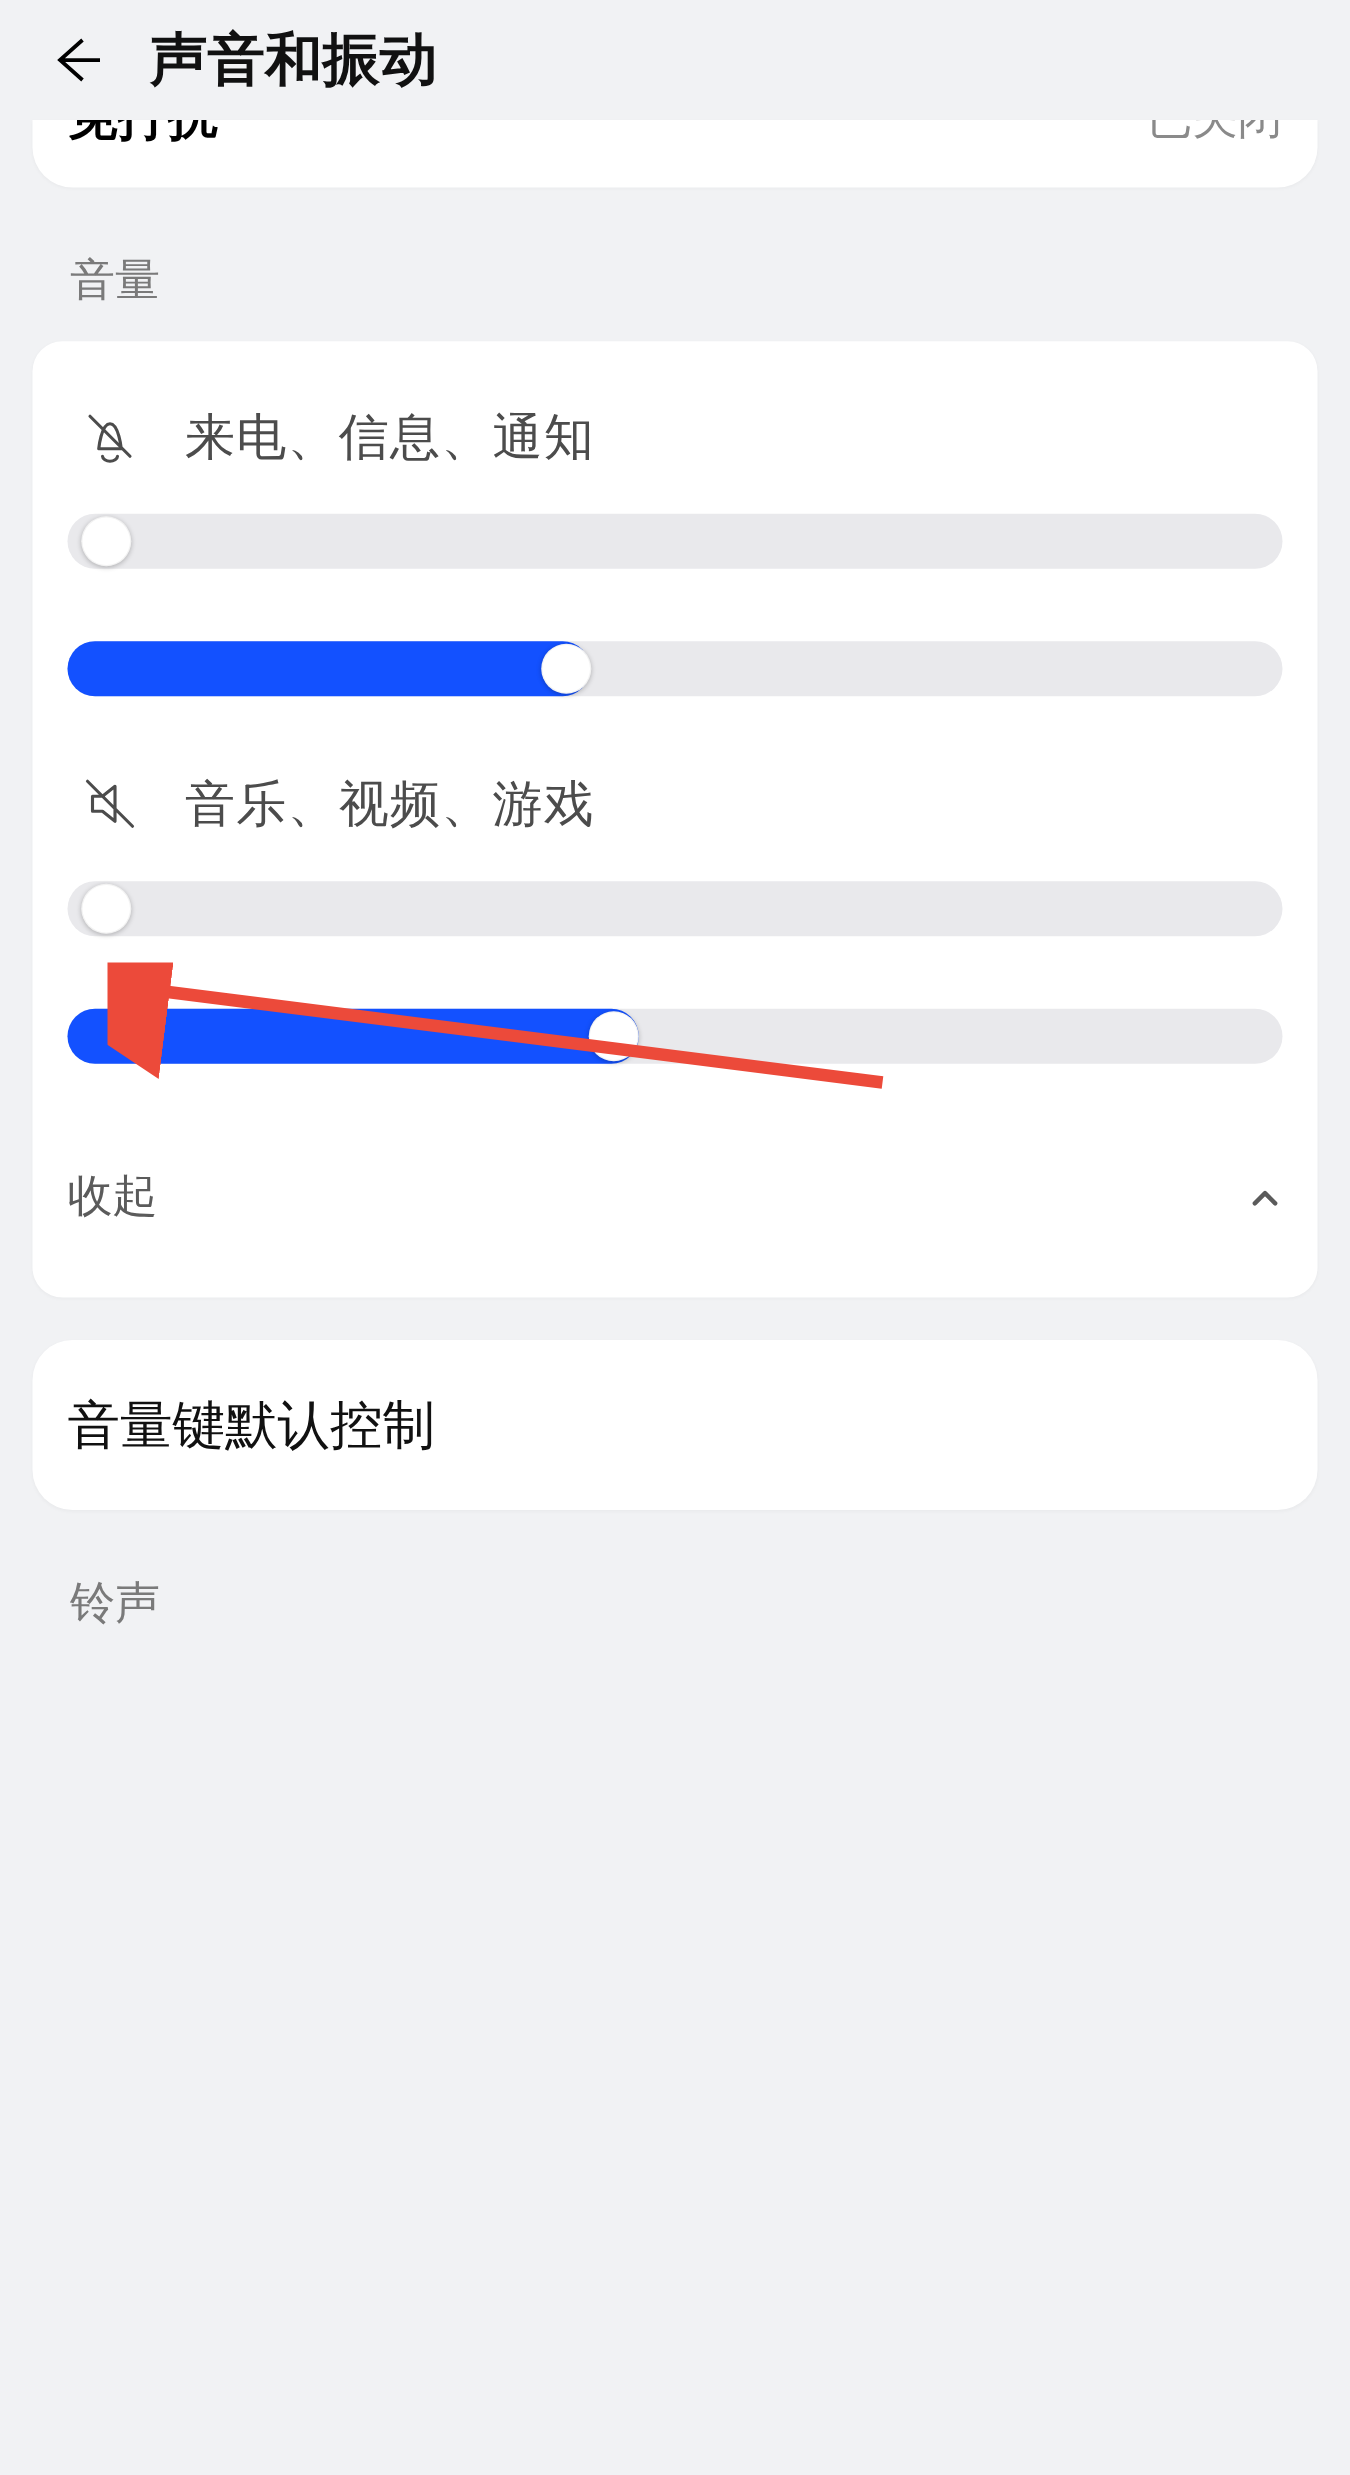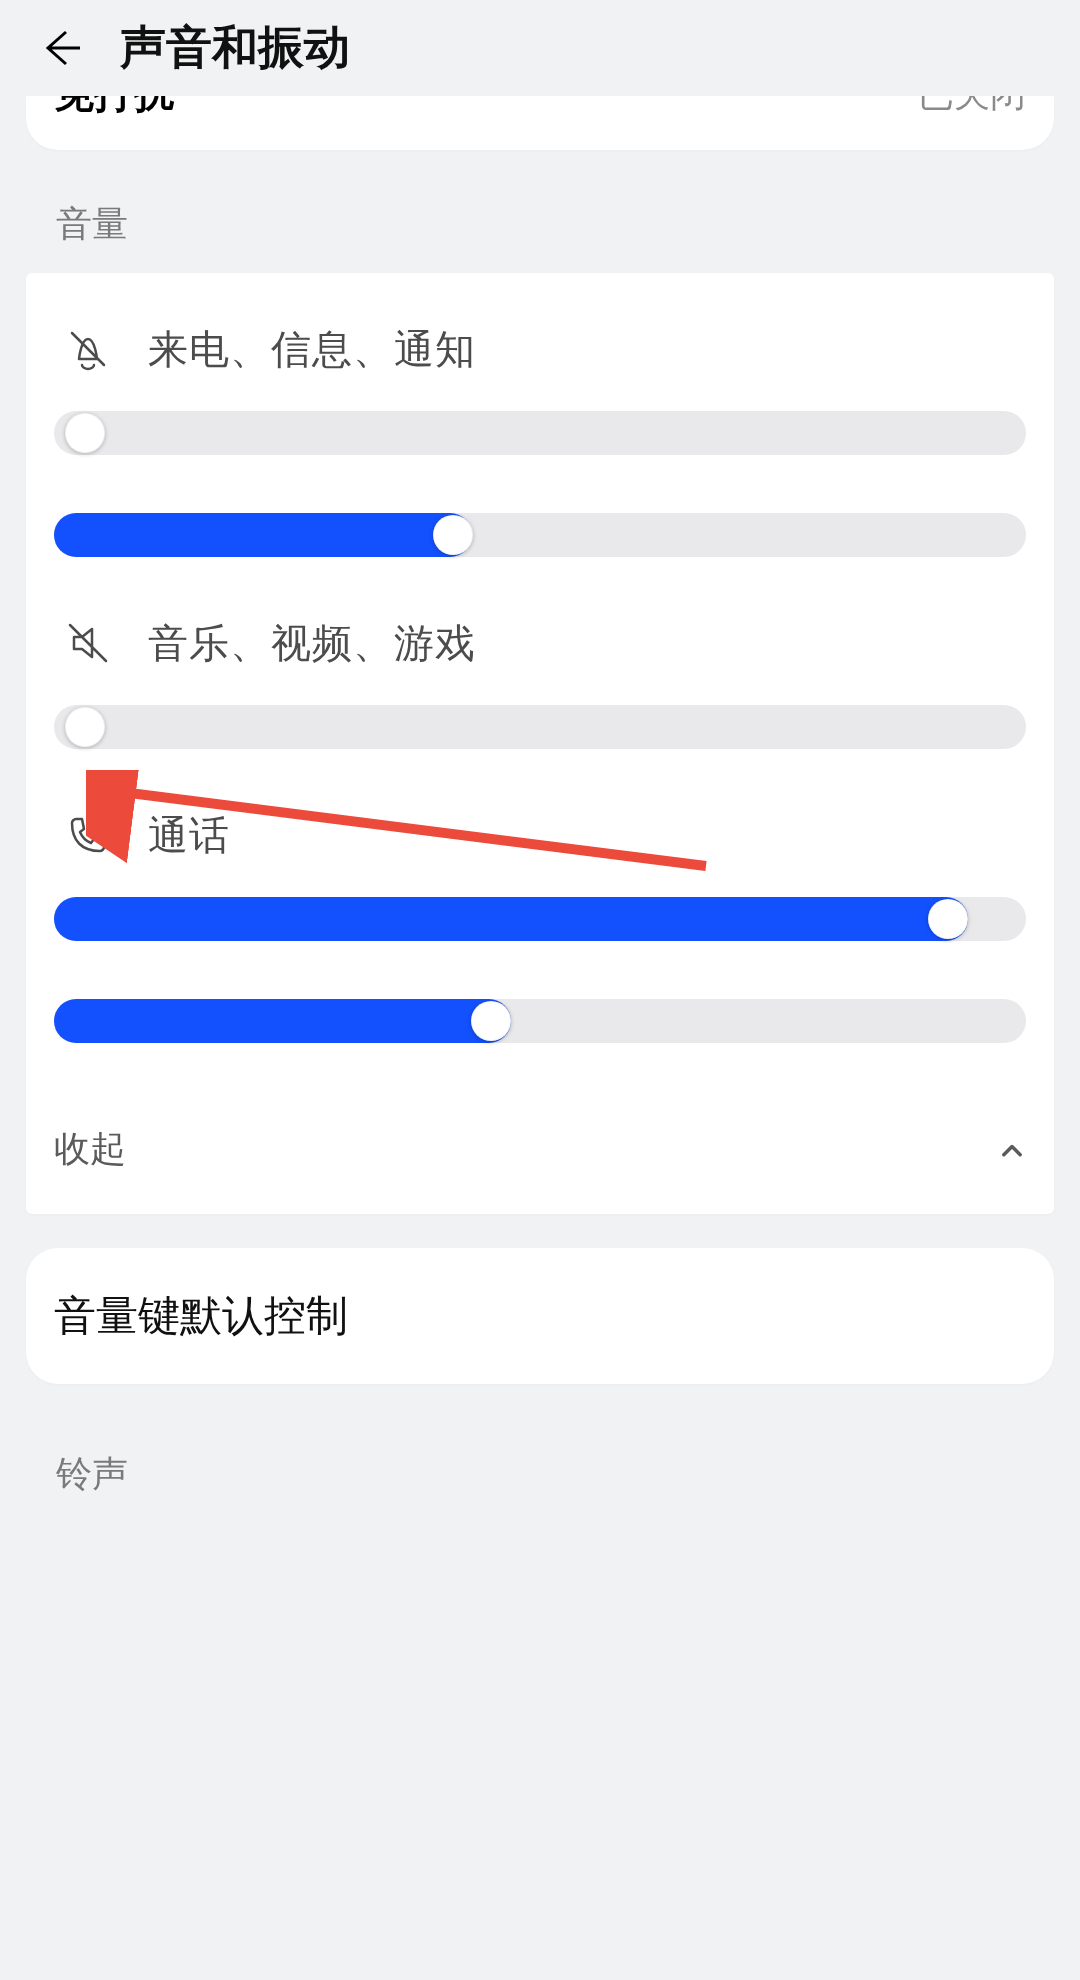--- a/index.html
+++ b/index.html
@@ -64,23 +64,23 @@
   .section-label {
     font-size: 36px;
     color: #7a7a7a;
     padding: 50px 56px 24px 56px;
   }
 
   
   .card {
     margin: 0 26px;
     background: #fff;
-    border-radius: 6px;
+    border-radius: 24px;
     box-shadow: 0 1px 3px rgba(0,0,0,0.03);
-    padding: 48px 28px 20px 28px;
+    padding: 48px 28px 36px 28px;
   }
 
   .vol-group { margin-bottom: 58px; }
   .vol-header {
     display: flex;
     align-items: center;
     gap: 32px;
     padding-left: 6px;
     margin-bottom: 34px;
   }
@@ -124,21 +124,21 @@
     align-items:center;
     gap: 18px;
     padding: 24px 0 20px 0;
     font-size: 36px;
     color: #5b5b5b;
   }
   .collapse-row svg { width: 28px; height: 28px; stroke:#5b5b5b; stroke-width:3; fill:none; stroke-linecap:round; stroke-linejoin:round;}
 
   
   .small-card {
-    margin: 34px 26px 16px 26px;
+    margin: 34px 26px 0 26px;
     background:#fff;
     border-radius: 32px;
     box-shadow: 0 1px 3px rgba(0,0,0,0.03);
     padding: 40px 28px;
     display:flex;
     align-items:flex-start;
     justify-content:space-between;
     gap:24px;
   }
   .small-card-title { font-size: 42px; font-weight:500; color:#111; }
@@ -203,34 +203,20 @@
           </svg>
       </span>
       <span class="vol-label">音乐、视频、游戏</span>
     </div>
     <div class="slider">
       <div class="slider-fill" style="width: 0%;"></div>
       <div class="slider-thumb" style="left: 3.2%;"></div>
     </div>
   </div>
 
-  <div class="vol-group">
-    <div class="vol-header">
-      <span class="vol-icon">
-        <svg viewBox="0 0 48 48">
-            <path d="M12 8 C10 8 8 10 8 12 C8 30 18 40 36 40 C38 40 40 38 40 36 L40 30 L30 28 L27 32 C22 30 18 26 16 21 L20 18 L18 8 Z"></path>
-          </svg>
-      </span>
-      <span class="vol-label">通话</span>
-    </div>
-    <div class="slider">
-      <div class="slider-fill" style="width: 94%;"></div>
-      <div class="slider-thumb" style="left: 92%;"></div>
-    </div>
-  </div>
 
   <div class="vol-group">
     <div class="slider">
       <div class="slider-fill" style="width: 47%;"></div>
       <div class="slider-thumb" style="left: 45%;"></div>
     </div>
   </div>
 
   <div class="collapse-row">
     <span>收起</span>

